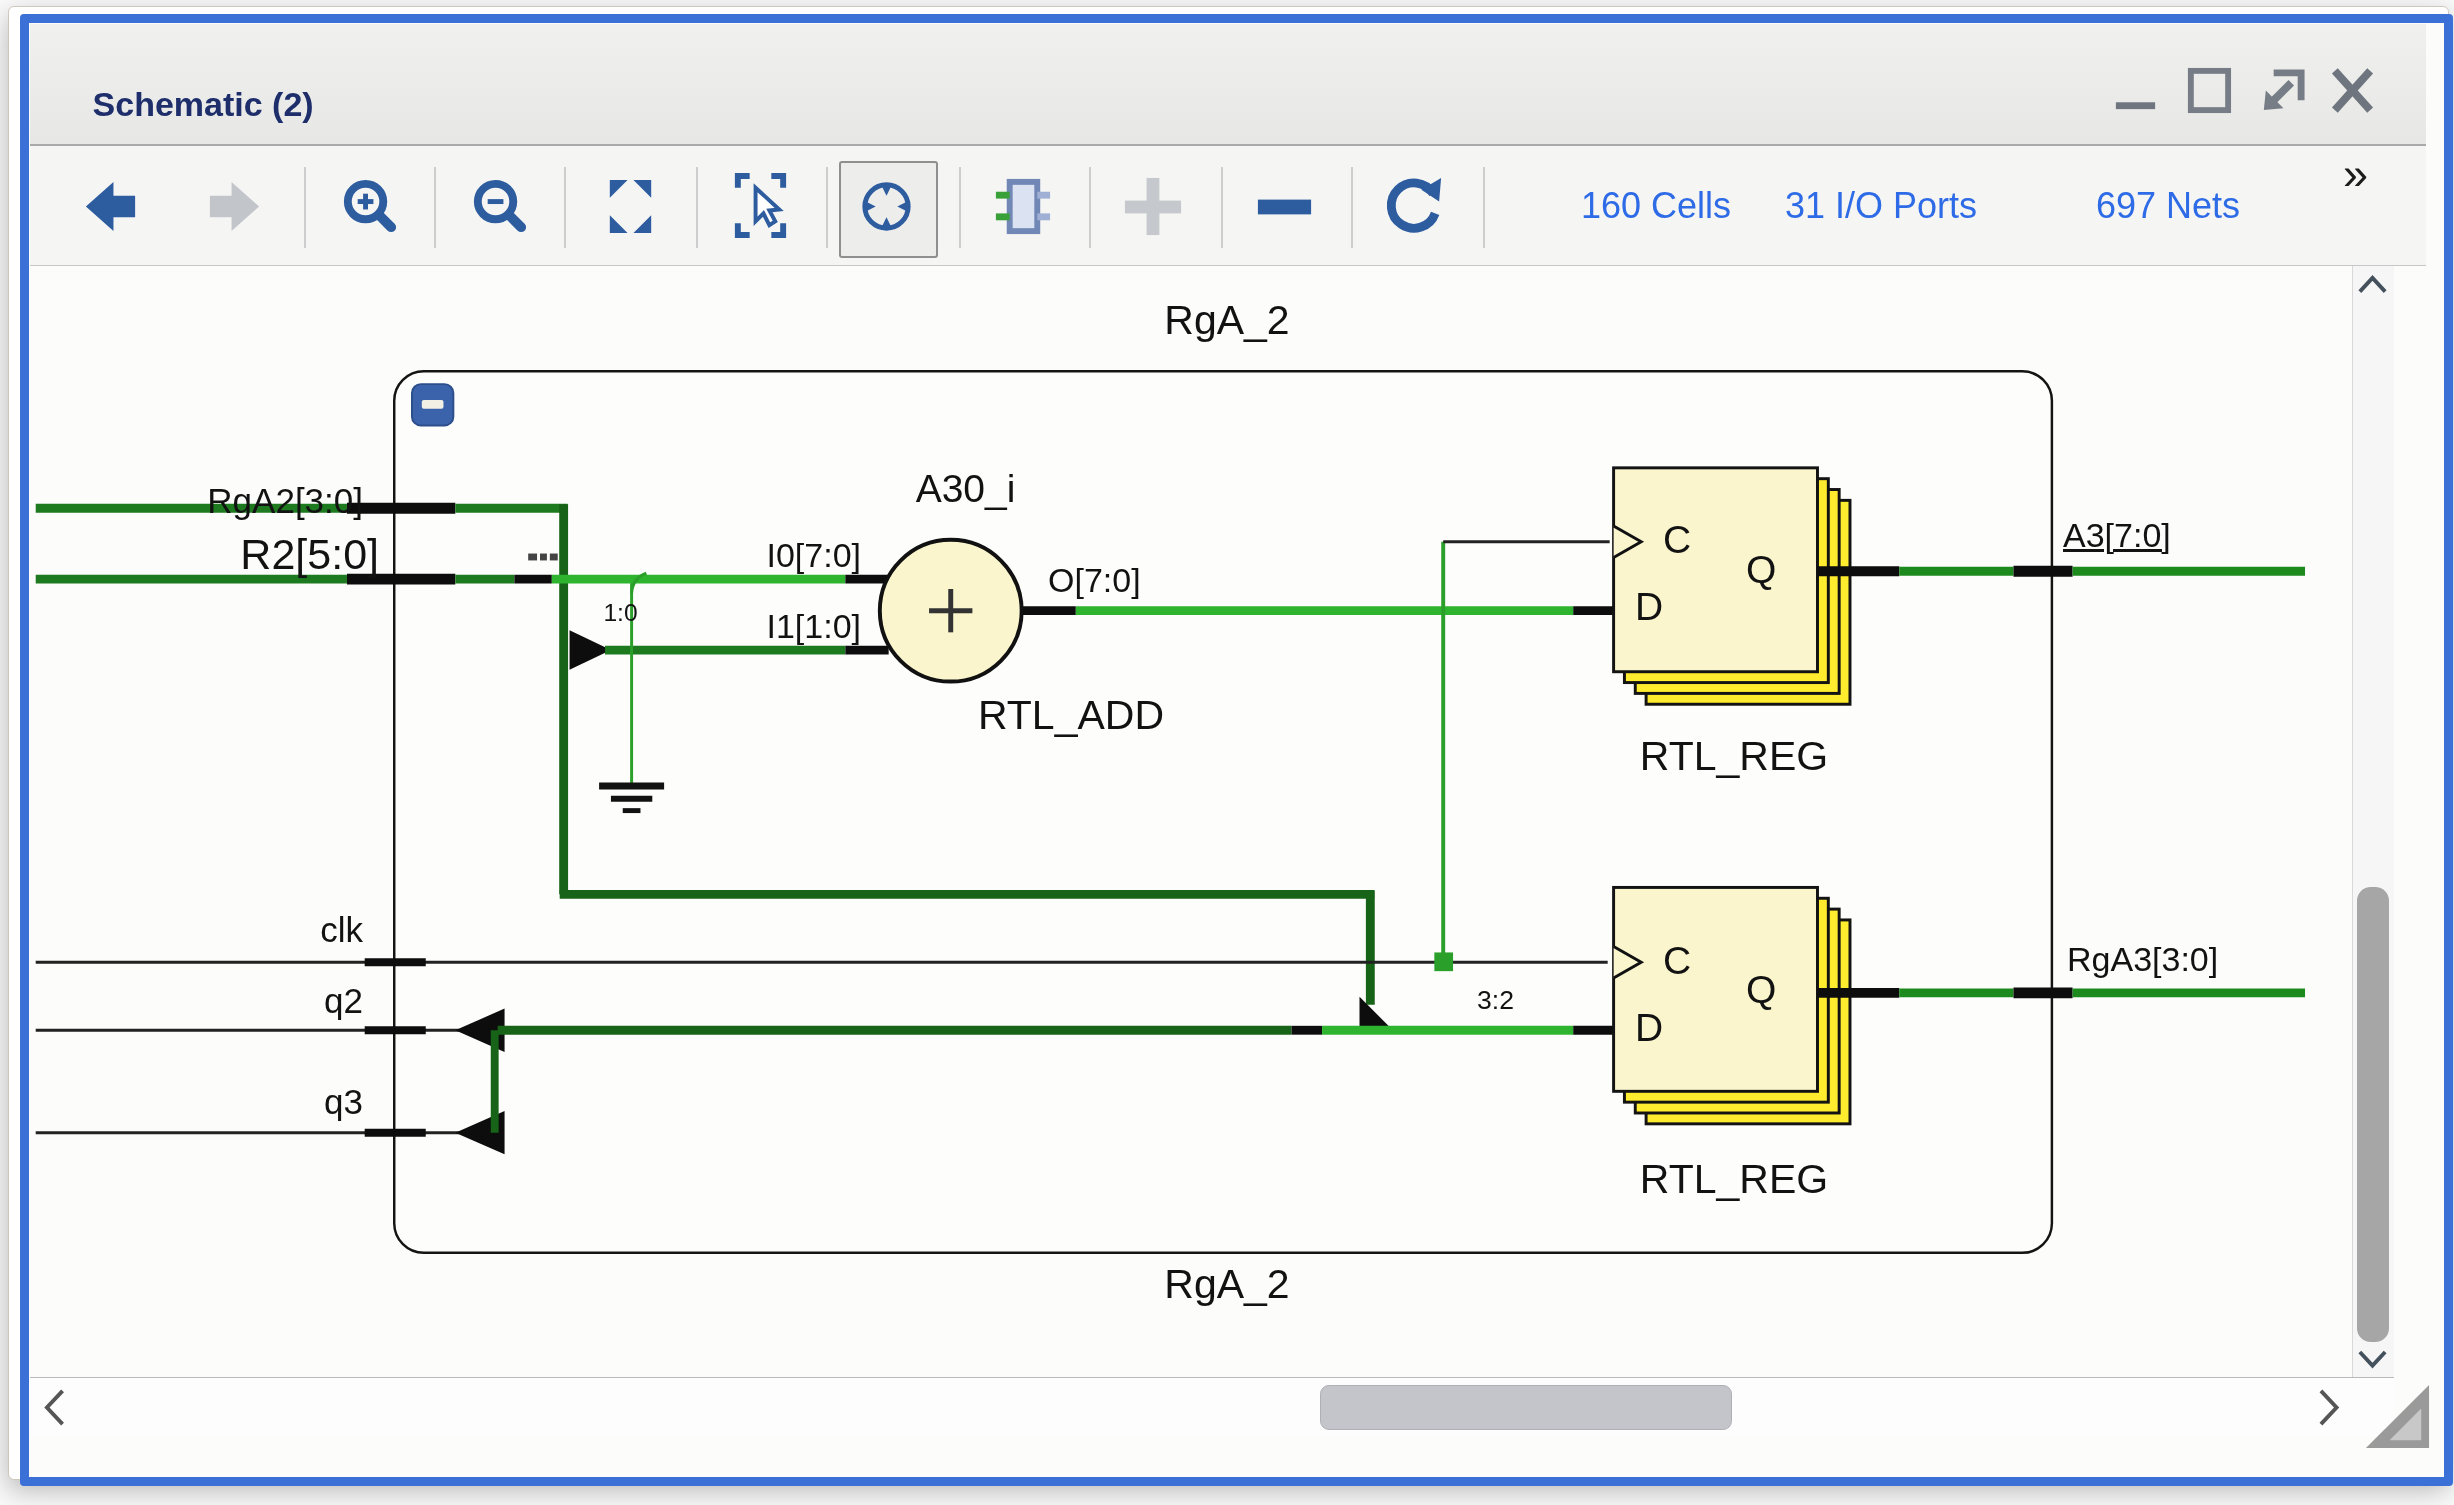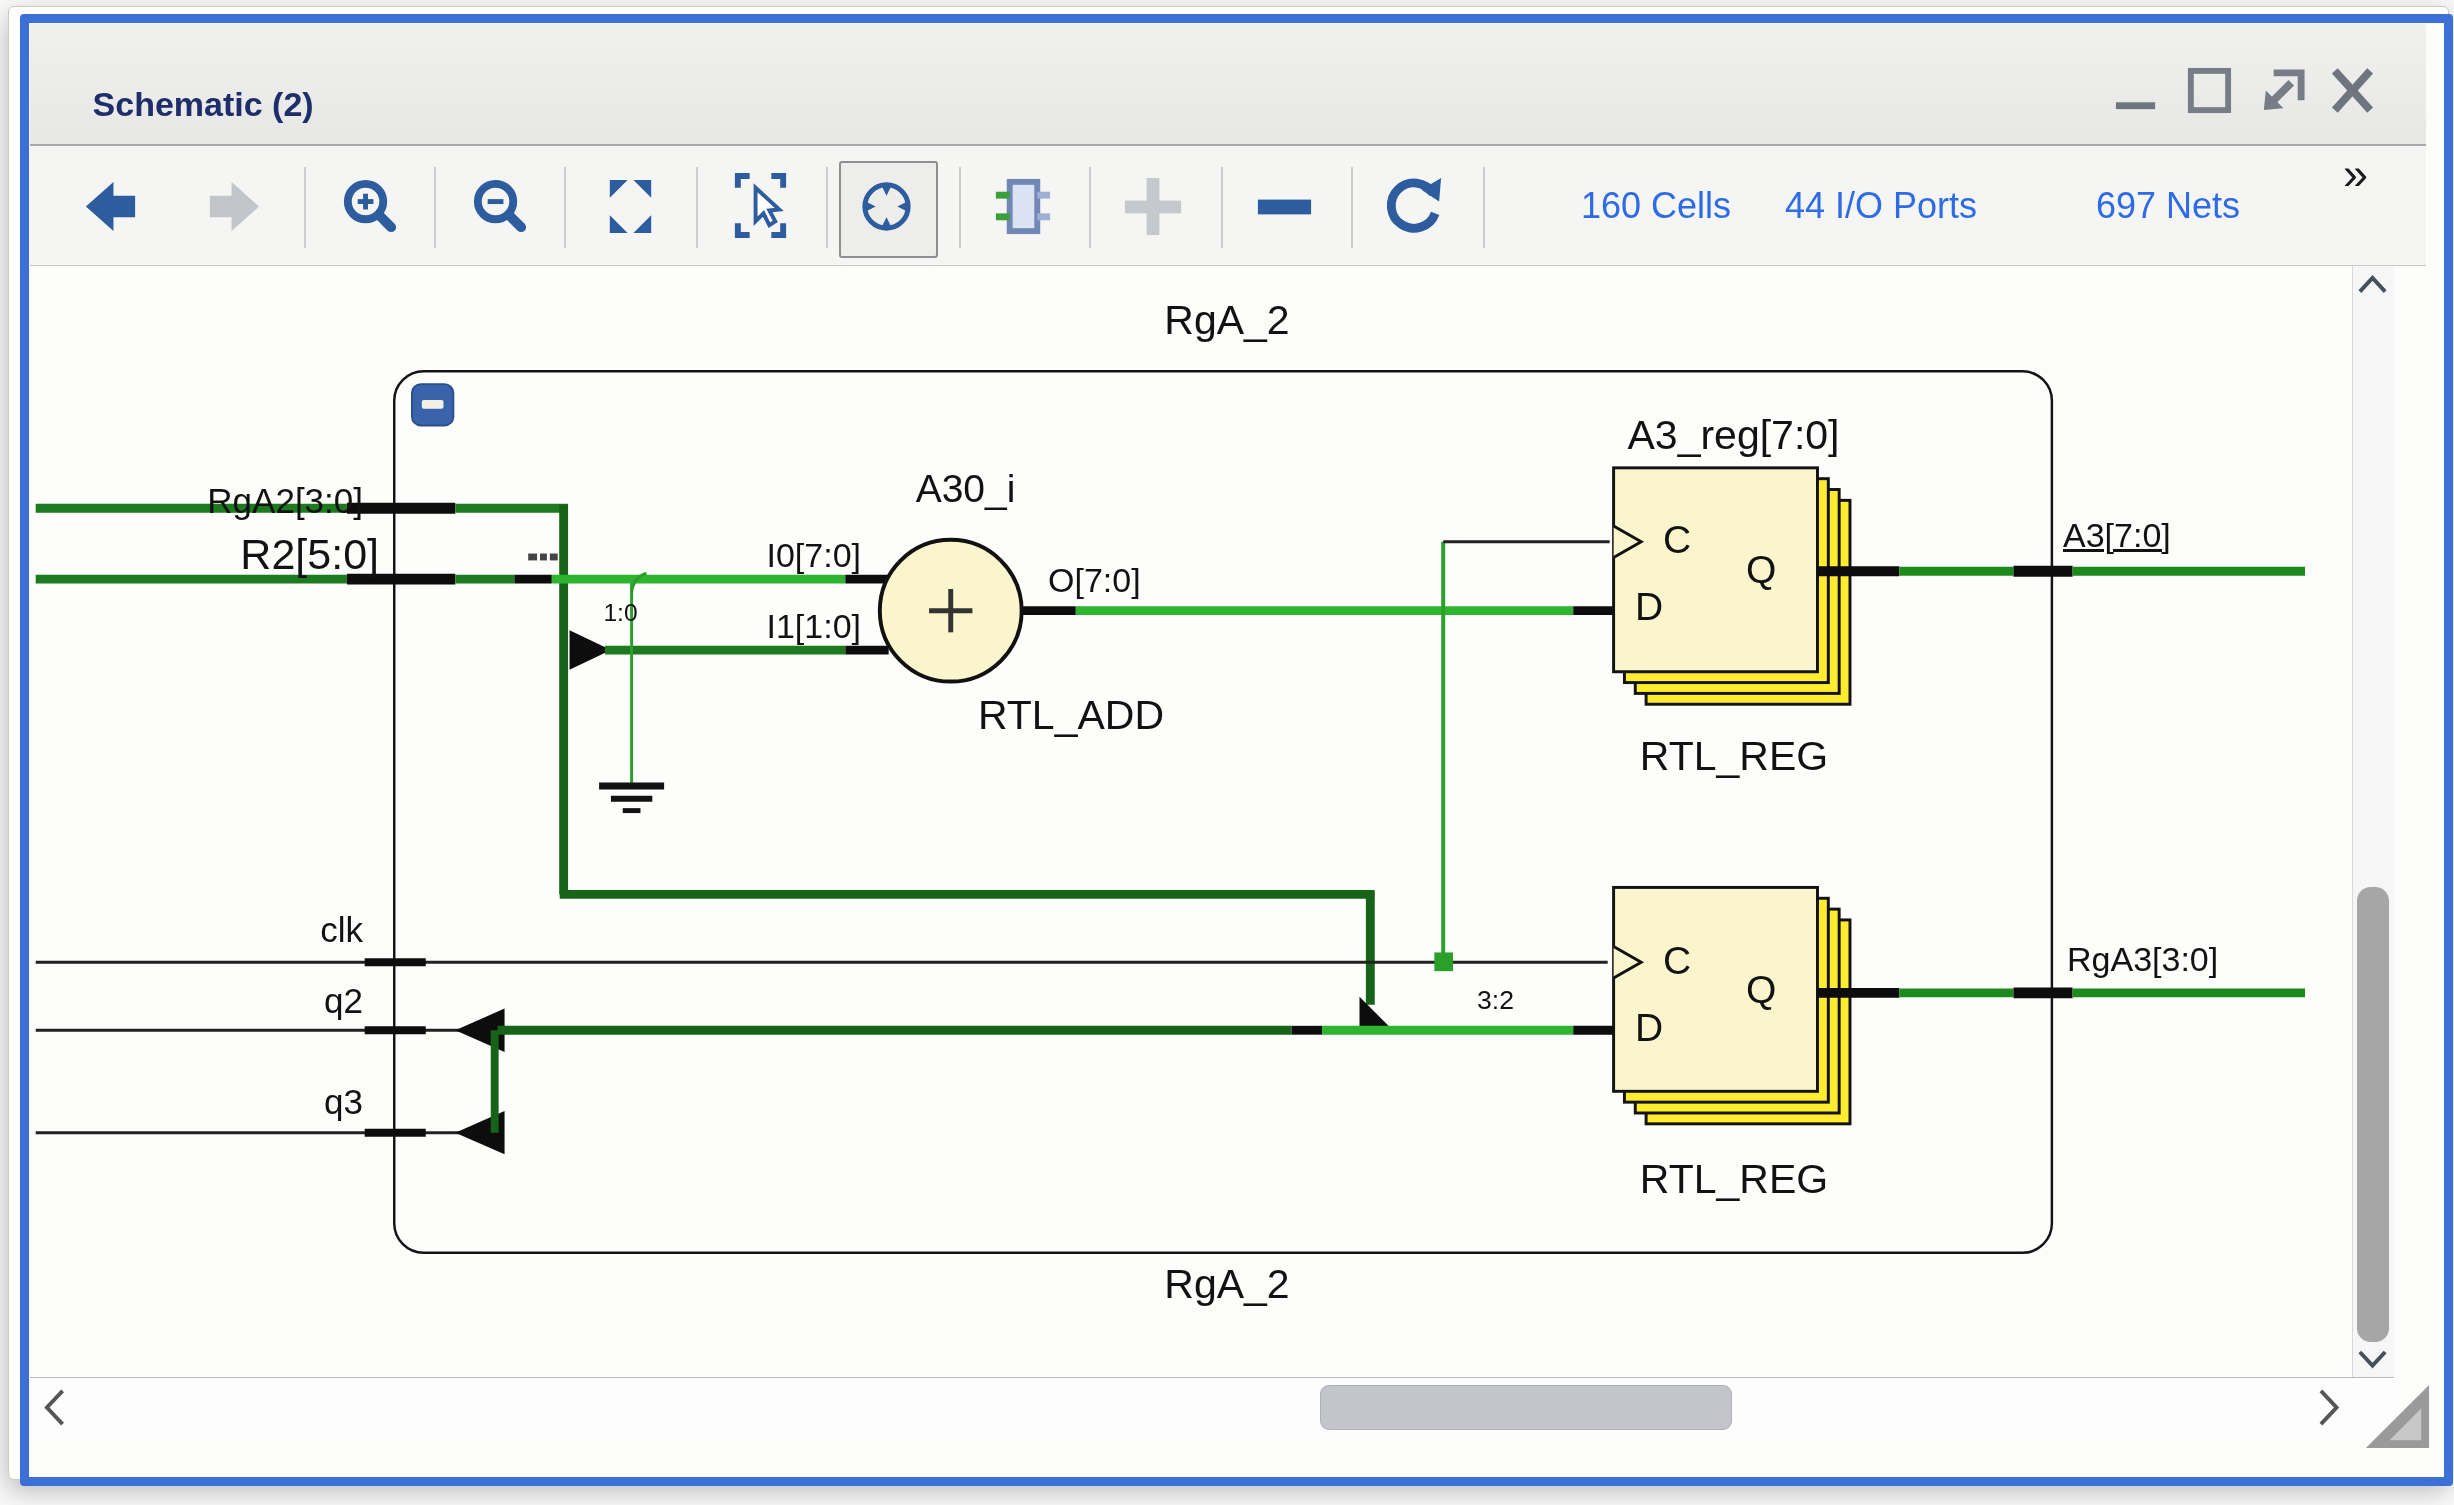--- a/index.html
+++ b/index.html
@@ -143,21 +143,21 @@
   <div class="abs sep" style="left:1351px;"></div>
   <div class="abs tbtn" style="left:1382px;">
     <svg width="65" height="85" viewBox="0 0 66 86">
       <path d="M52 30 A 23 23 0 1 0 54 50" fill="none" stroke="#2d5c9f" stroke-width="9"></path>
       <polygon points="40,26 60,14 58,38" fill="#2d5c9f"></polygon>
     </svg>
   </div>
   <div class="abs sep" style="left:1483px;"></div>
 
   <div class="abs stat" style="left:1581px;">160 Cells</div>
-  <div class="abs stat" style="left:1785px;">44 I/O Ports</div>
+  <div class="abs stat" style="left:1785px;">31 I/O Ports</div>
   <div class="abs stat" style="left:2096px;">697 Nets</div>
   <div class="abs" style="left:2343px;top:148px;font-size:45px;color:#1c1c1c;cursor:pointer;">»</div>
 
   <div id="canvas" class="abs"></div>
 
   <svg class="abs" style="left:0;top:0;pointer-events:none;" width="2455" height="1505" viewBox="0 0 2492 1528">
 
     <g>
       <rect x="400" y="377" width="1683" height="895" rx="30" fill="#fdfdfc" stroke="#141414" stroke-width="2.5"></rect>
     </g>
@@ -282,21 +282,20 @@
   <div class="abs lbl c" style="left:1084px;top:1261px;width:286px;font-size:41px;">RgA_2</div>
 
   <div class="abs lbl c" style="left:867px;top:467px;width:197px;font-size:39px;text-align:center;">A30_i</div>
   <div class="abs lbl c" style="left:953px;top:692px;width:236px;font-size:41px;">RTL_ADD</div>
   <div class="abs lbl" style="left:1048px;top:561px;font-size:34px;">O[7:0]</div>
   <div class="abs lbl r" style="left:737px;top:536px;width:124px;font-size:34px;">I0[7:0]</div>
   <div class="abs lbl r" style="left:737px;top:607px;width:124px;font-size:34px;">I1[1:0]</div>
   <div class="abs lbl c" style="left:589px;top:599px;width:63px;font-size:24.6px;">1:0</div>
   <div class="abs lbl c" style="left:1463px;top:985px;width:65px;font-size:26.6px;">3:2</div>
 
-  <div class="abs lbl c" style="left:1576px;top:412px;width:315px;font-size:41px;">A3_reg[7:0]</div>
   <div class="abs lbl c" style="left:1606px;top:733px;width:256px;font-size:41px;">RTL_REG</div>
   <div class="abs lbl c" style="left:1606px;top:1156px;width:256px;font-size:41px;">RTL_REG</div>
 
   <div class="abs lbl" style="left:1663px;top:518px;font-size:39px;">C</div>
   <div class="abs lbl" style="left:1746px;top:548px;font-size:39px;">Q</div>
   <div class="abs lbl" style="left:1635px;top:585px;font-size:39px;">D</div>
   <div class="abs lbl" style="left:1663px;top:939px;font-size:39px;">C</div>
   <div class="abs lbl" style="left:1746px;top:968px;font-size:39px;">Q</div>
   <div class="abs lbl" style="left:1635px;top:1006px;font-size:39px;">D</div>
 

